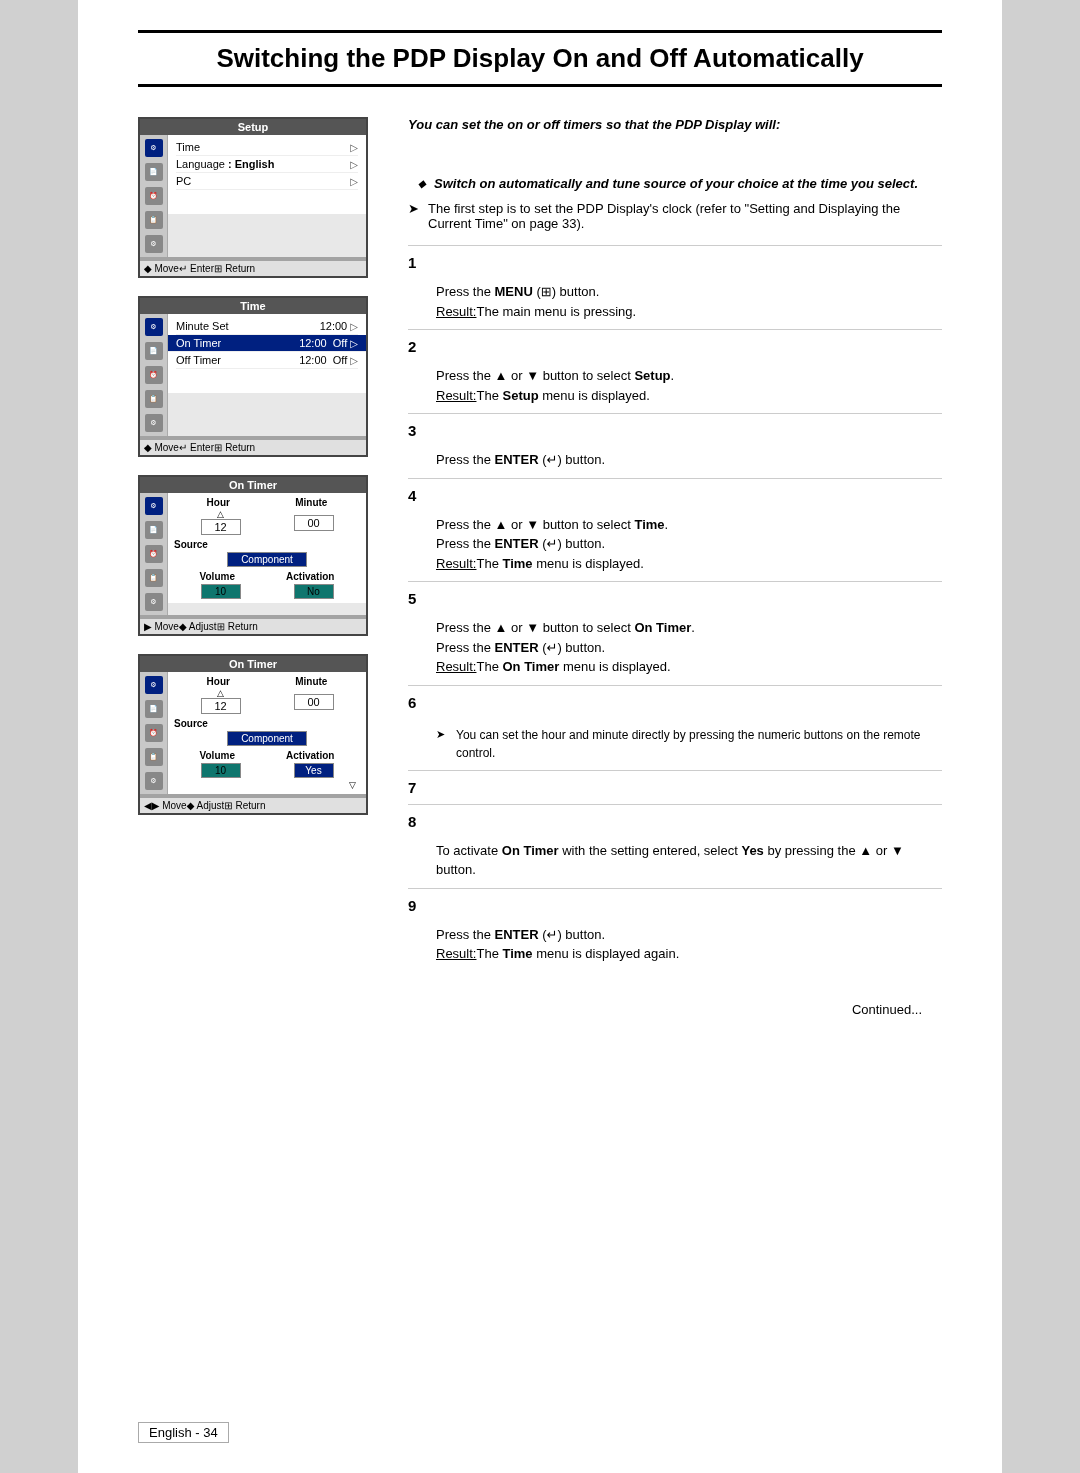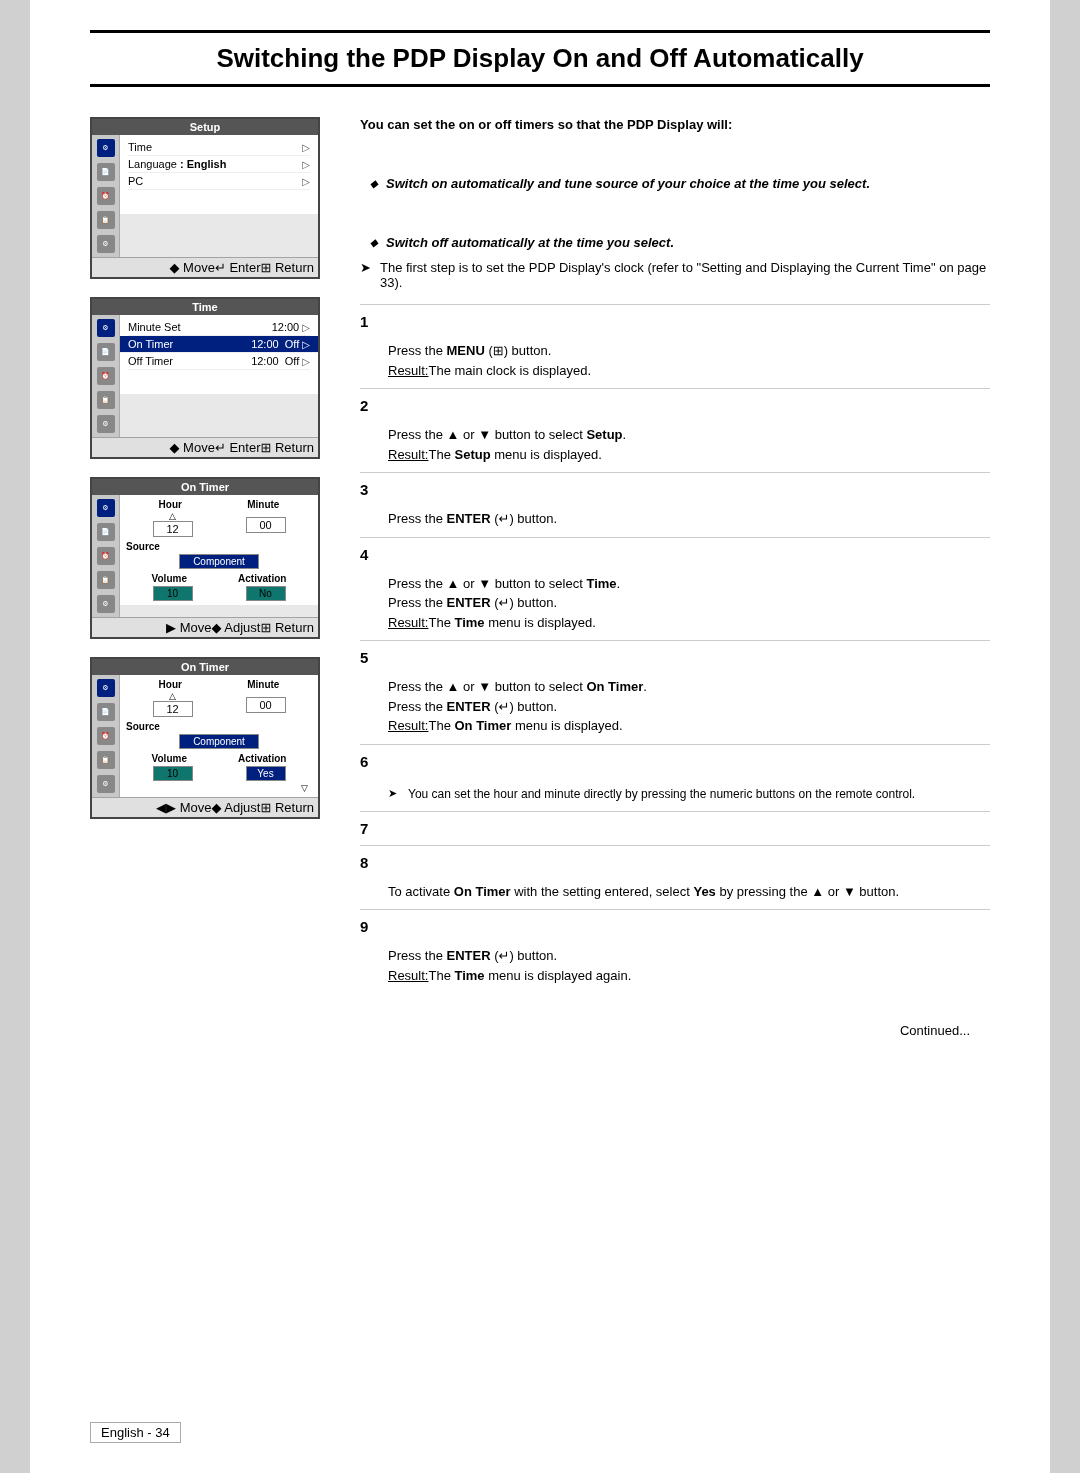--- a/index.html
+++ b/index.html
@@ -5,21 +5,21 @@
     * { margin: 0; padding: 0; box-sizing: border-box; }
     body {
       width: 1080px;
       min-height: 1473px;
       background: #d0d0d0;
       font-family: Arial, sans-serif;
       font-size: 14px;
       color: #000;
     }
     .page {
-      width: 1020px;
+      width: 924px;
       min-height: 1473px;
       background: #ffffff;
       margin: 0 auto;
       position: relative;
       padding: 30px 60px;
     }
     
     .page-title {
       text-align: center;
       font-size: 26px;
@@ -83,25 +83,25 @@
     }
     .screen-row .arrow {
       font-size: 10px;
       color: #555;
     }
     .screen-row.highlighted .arrow {
       color: #fff;
     }
     .screen-footer {
       background: #e0e0e0;
-      border-top: 1px solid #a3a3a3;
-      display: flex;
-      justify-content: flex-end;
+      border-top: 4px solid #a3a3a3;
+      display: flex;
+      justify-content: flex-start;
       padding: 2px 4px;
-      font-size: 13px;
+      font-size: 10px;
     }
     
     .timer-screen .screen-body {
       padding: 4px;
     }
     .timer-cell {
       text-align: center;
       font-size: 10px;
     }
     .timer-cell-header {
@@ -171,20 +171,21 @@
     }
     .sidebar-icon.active {
       background: #002080;
     }
     .screen-main {
       flex: 1;
     }
 
     
     .intro-text {
+      font-style: italic;
       font-weight: bold;
       margin-bottom: 10px;
       font-size: 13px;
     }
     .bullet-list {
       list-style: none;
       margin-bottom: 10px;
       padding-left: 10px;
     }
     .bullet-list li {
@@ -457,34 +458,33 @@
       </div>
 
     </div>
 
     <div class="right-col">
 
       <p class="intro-text">You can set the on or off timers so that the PDP Display will:</p>
 
       <ul class="bullet-list">
         <li><em>Switch on automatically and tune source of your choice at the time you select.</em></li>
-        <li><em>Switch off automatically at the time you select.</em></li>
       </ul>
 
       <p class="note-text">The first step is to set the PDP Display's clock (refer to "Setting and Displaying the Current Time" on page 33).</p>
 
       <div class="steps">
 
         <div class="step">
           <div class="step-num">1</div>
           <div class="step-content">
             <div>Press the <b>MENU</b> (⊞) button.</div>
             <div class="result-line">
               <span class="result-label">Result:</span>
-              <span>The main clock is displayed.</span>
+              <span>The main menu is pressing.</span>
             </div>
           </div>
         </div>
 
         <div class="step">
           <div class="step-num">2</div>
           <div class="step-content">
             <div>Press the ▲ or ▼ button to select <b>Setup</b>.</div>
             <div class="result-line">
               <span class="result-label">Result:</span>

